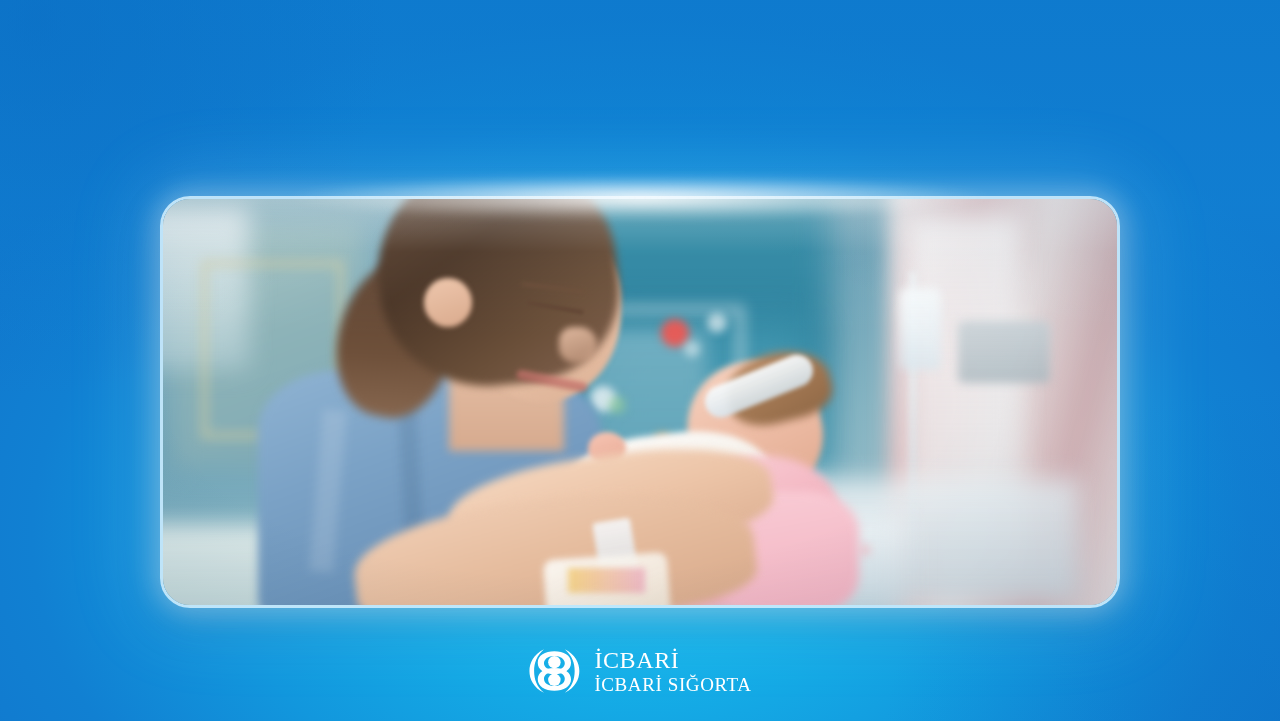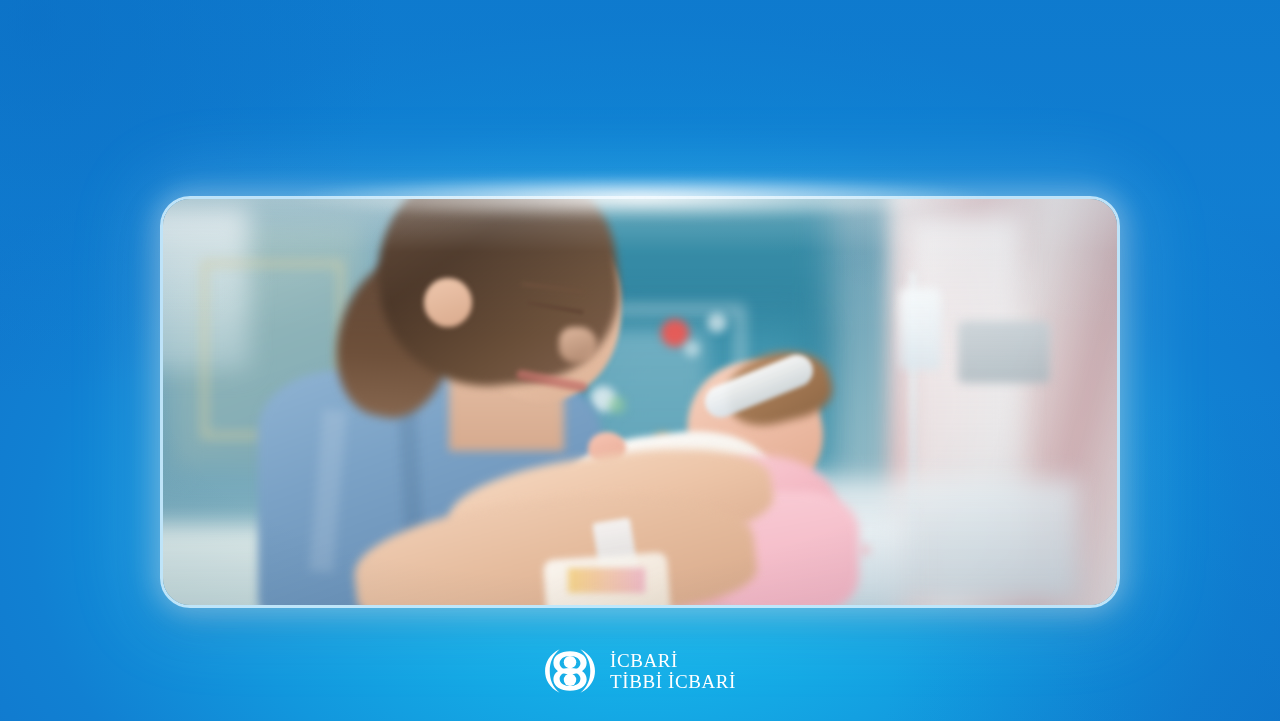--- a/index.html
+++ b/index.html
@@ -504,21 +504,21 @@
   }
   .logo-mark { width: 52px; height: 52px; flex: 0 0 52px; }
   .logo-text {
     display: flex;
     flex-direction: column;
     justify-content: center;
     color: #ffffff;
     font-family: "Liberation Serif", serif;
     line-height: 1.12;
   }
-  .logo-l1 { font-size: 19px; letter-spacing: 0.6px; font-family: Liberation Serif, serif; }
+  .logo-l1 { font-size: 24px; letter-spacing: 0.6px; font-family: Liberation Serif, serif; }
   .logo-l2 { font-size: 19px; letter-spacing: 0.6px; }
 </style>
 </head>
 <body>
 
 <div class="stage">
 
   <div class="bg-base"></div>
   <div class="bg-top-wash"></div>
   <div class="bg-corner-dark-tl"></div>
@@ -615,17 +615,17 @@
                    M50 79 C38 79 30 73 30 65 C30 57 38 52 50 52 C62 52 70 57 70 65 C70 73 62 79 50 79 Z" fill-rule="evenodd"></path>
 
           <circle cx="50" cy="33" r="12"></circle>
 
           <circle cx="50" cy="67" r="12"></circle>
         </g>
       </svg>
     </div>
     <div class="logo-text">
       <span class="logo-l1">İCBARİ</span>
-      <span class="logo-l2">TİBBİ İCBARİ</span>
+      <span class="logo-l2">İCBARİ SIĞORTA</span>
     </div>
   </div>
 
 </div>
 
 </body></html>

